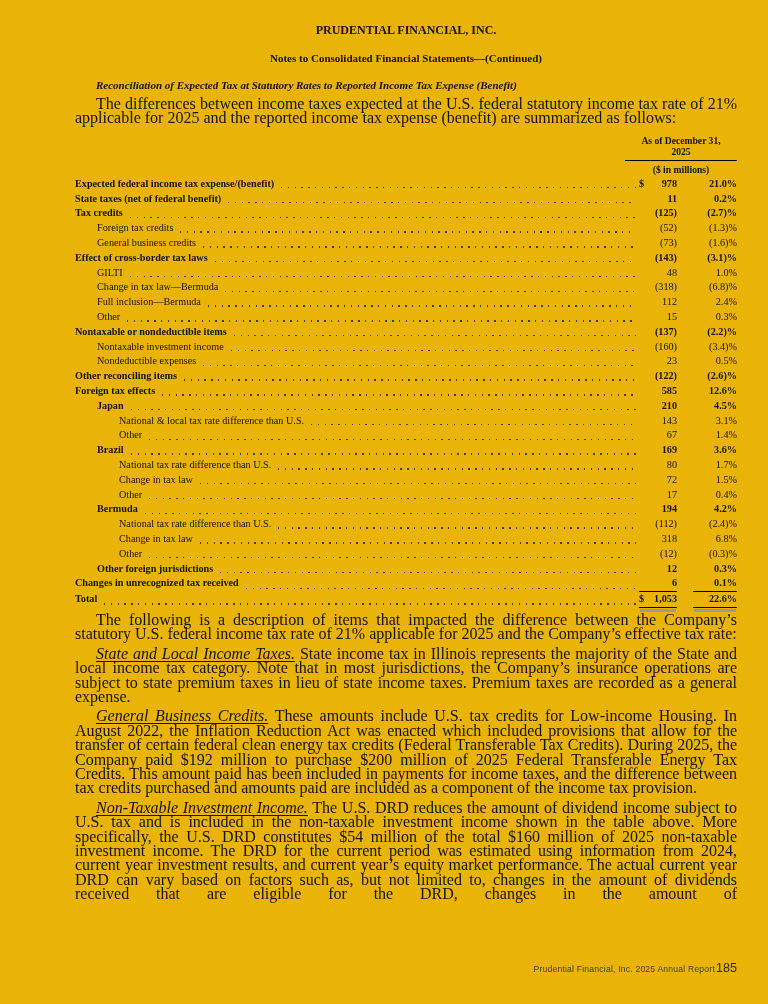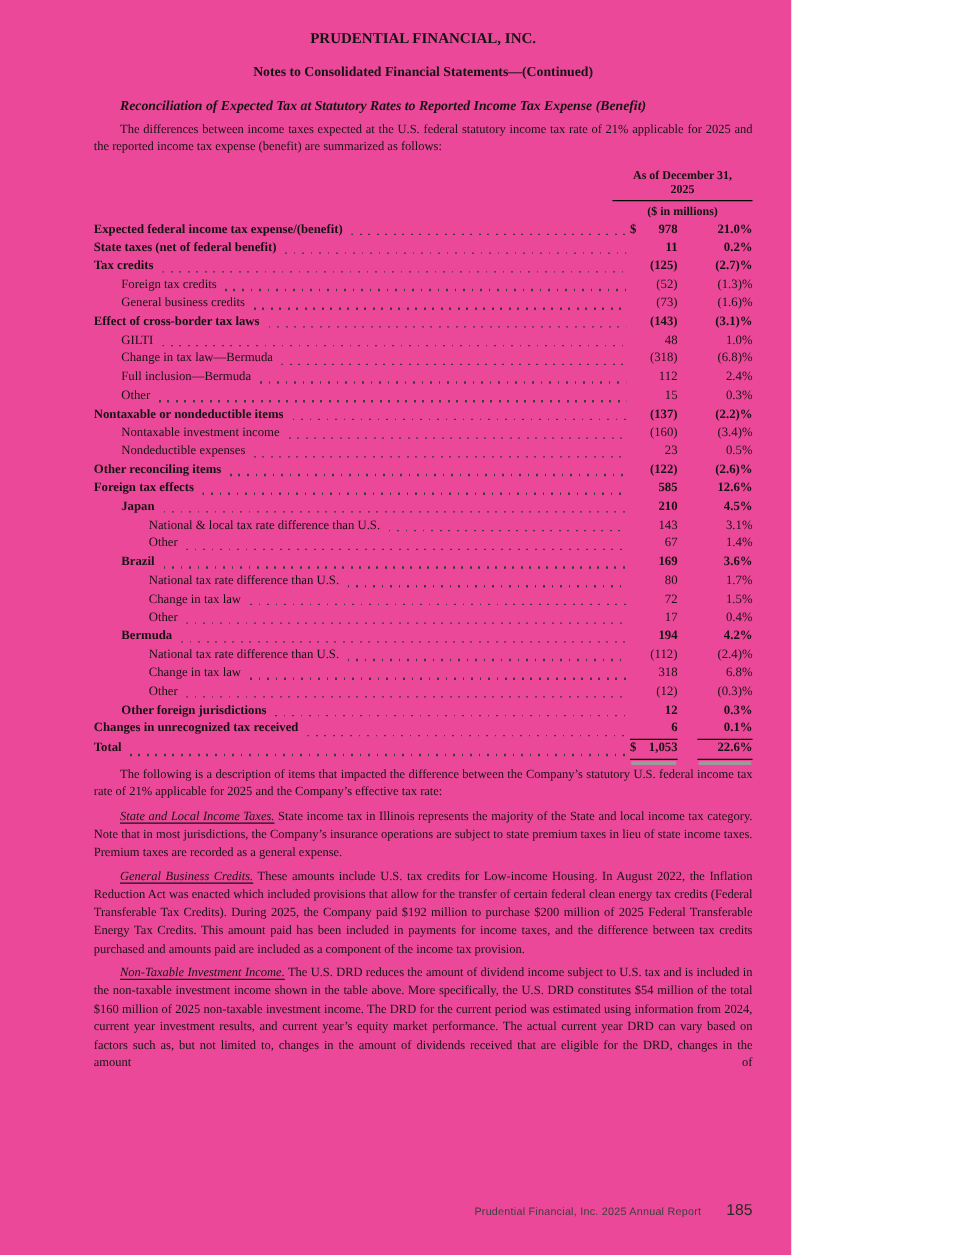--- a/index.html
+++ b/index.html
@@ -1,27 +1,27 @@
 <!DOCTYPE html>
 <html><head>
 <meta charset="utf-8">
 <style>
   * { margin:0; padding:0; box-sizing:border-box; }
   html,body { background:#ffffff; }
   .page {
-    position:relative; width:633px; height:1004px; background:#ec4899;
+    position:relative; width:768px; height:1004px; background:#eab308;
     font-family:"Liberation Serif", serif; color:#141414; overflow:hidden;
   }
   .content { padding:23px 31px 0 75px; }
 
   .doc-title { text-align:center; font-size:12px; line-height:14px; font-weight:bold; }
   .doc-subtitle { text-align:center; font-size:11px; line-height:13px; font-weight:bold; margin-top:15px; }
   .section-heading { font-size:11px; line-height:13px; font-weight:bold; font-style:italic; margin-top:14px; padding-left:21px; }
 
-  p.body { font-size:10px; line-height:14.4px; text-align:justify; text-indent:21px; margin-top:5px; }
+  p.body { font-size:16px; line-height:14.4px; text-align:justify; text-indent:21px; margin-top:5px; }
   p.body.cont { text-align-last:justify; }
   .lead { font-style:italic; text-decoration:underline; text-underline-offset:2px; }
   p.after-table { }
 
   
   .tbl { margin-top:9px; }
   .tbl-head { display:flex; justify-content:flex-end; }
   .col-head { width:112px; text-align:center; font-weight:bold; font-size:9.6px; line-height:11px; }
   .ch-rule { padding-bottom:3px; border-bottom:1.2px solid #000; }
   .ch-units { padding:3px 0 2px 0; }
@@ -40,21 +40,21 @@
   .pct-box { flex:0 0 44px; margin-left:16px; text-align:right; }
   .rule-below .amt-box, .rule-below .pct-box { border-bottom:1px solid #000; }
   .total .amt-box, .total .pct-box { border-bottom:1px solid #000; position:relative; }
   .total .amt-box::after, .total .pct-box::after {
     content:""; position:absolute; left:1px; right:1px; bottom:-5px; height:3.2px; background:#9b9b9b;
   }
 
   
   .footer {
     position:absolute; top:961px; right:31px;
-    display:flex; align-items:baseline; gap:20px;
+    display:flex; align-items:baseline; gap:1px;
     font-family:"Liberation Sans", sans-serif;
   }
   .f-small { font-size:8.6px; color:#3e3e3e; letter-spacing:0.2px; }
   .f-page { font-size:12.6px; color:#2a2a2a; }
 </style>
 </head>
 <body>
 
 <div class="page">
   <div class="content">

